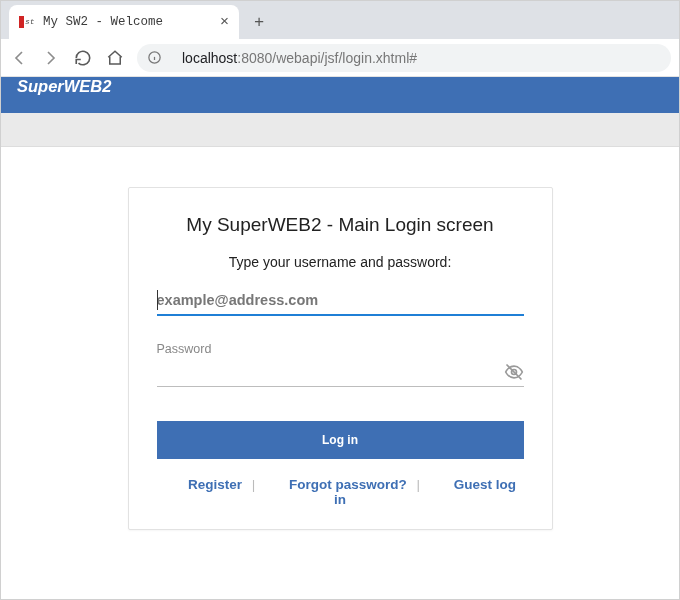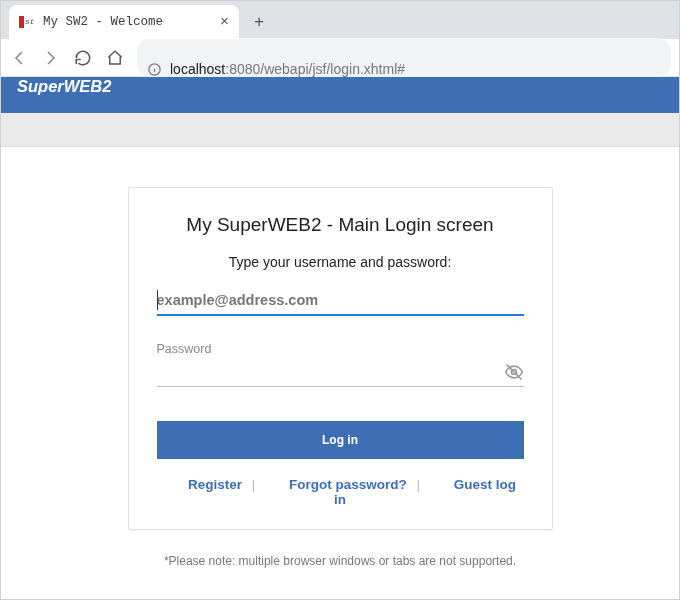--- a/index.html
+++ b/index.html
@@ -8,27 +8,27 @@
   .tab { background: #fff; height: 34px; width: 230px; border-radius: 8px 8px 0 0; display: flex; align-items: center; padding: 0 10px; font-size: 12.5px; color: #3c3c3c; position: relative; }
   .tab-favicon { width: 16px; height: 16px; margin-right: 8px; background: #fff; position: relative; }
   .tab-favicon::before { content: ""; position: absolute; left: 0; top: 2px; width: 5px; height: 12px; background: #d02424; }
   .tab-favicon::after { content: "st"; position: absolute; left: 6px; top: 3px; font-size: 8px; font-style: italic; color: #555; }
   .tab-title { flex: 1; white-space: nowrap; overflow: hidden; text-overflow: ellipsis; }
   .tab-close { font-size: 15px; color: #555; margin-left: 6px; }
   .new-tab { width: 28px; height: 28px; display: flex; align-items: center; justify-content: center; color: #555; font-size: 17px; margin-left: 6px; margin-bottom: 3px; }
   .toolbar { height: 38px; background: #fff; display: flex; align-items: center; padding: 0 8px; gap: 12px; border-bottom: 1px solid #e3e3e3; }
   .nav-icon { color: #8d8d8d; display: flex; align-items: center; justify-content: center; width: 20px; height: 20px; }
   .nav-icon.enabled { color: #5a5a5a; }
-  .addr-bar { flex: 1; height: 39px; background: #f1f3f4; border-radius: 14px; display: flex; align-items: flex-end; padding: 0 10px; font-size: 14px; color: #202124; gap: 8px; }
+  .addr-bar { flex: 1; height: 28px; background: #f1f3f4; border-radius: 14px; display: flex; align-items: center; padding: 0 10px; font-size: 14px; color: #202124; gap: 20px; }
   .addr-info-icon { color: #777; display:flex; align-items:center;}
   .addr-host { color: #202124; }
   .addr-port-path { color: #777; }
   .app-header { height: 36px; background: #3e6fb4; color: #fff; display: flex; align-items: flex-start; padding: 0 16px; font-weight: bold; font-style: italic; font-size: 16.5px; }
   .sub-bar { height: 34px; background: #eaeaea; border-bottom: 1px solid #ddd; }
-  .content { padding: 40px 30px 10px 30px; display: flex; flex-direction: column; align-items: center; gap: 8px; }
+  .content { padding: 40px 30px 10px 30px; display: flex; flex-direction: column; align-items: center; }
   .card { width: 425px; background: #fff; border: 1px solid #e2e2e2; border-radius: 2px; padding: 26px 28px 22px 28px; box-shadow: 0 1px 2px rgba(0,0,0,0.04); }
   .card-title { text-align: center; font-size: 19px; color: #222; margin-bottom: 18px; }
   .card-sub { text-align: center; font-size: 14px; color: #222; margin-bottom: 16px; }
   .field-label { font-size: 12.5px; color: #888; margin-bottom: 2px; }
   .field-row { display: flex; align-items: center; border-bottom: 1px solid #bdbdbd; margin-bottom: 26px; position: relative; }
   .field-row.active { border-bottom: 2px solid #1f7fd6; }
   .field-input { flex: 1; border: none; outline: none; font-size: 14.5px; padding: 6px 0; background: transparent; color: #666; font-weight: bold; }
   .field-input::placeholder { color: #777; }
   .caret { position:absolute; left:0; top:4px; bottom:4px; width:1px; background:#333; }
   .eye-icon { color: #999; display:flex; align-items:center; }
@@ -115,14 +115,13 @@
     <button class="login-btn">Log in</button>
 
     <div class="links-row">
       <a href="#">Register</a>
       <span class="links-sep">|</span>
       <a href="#">Forgot password?</a>
       <span class="links-sep">|</span>
       <a href="#">Guest log in</a>
     </div>
   </div>
-  <div class="footnote">*Please note: multiple browser windows or tabs are not supported.</div>
 </div>
 
 </body></html>

